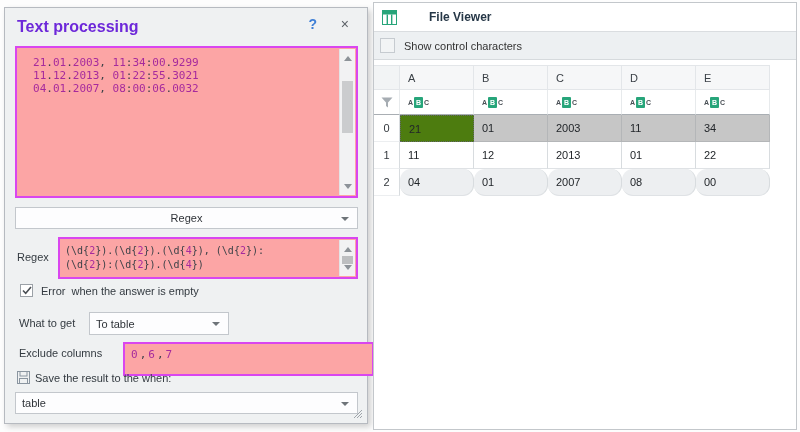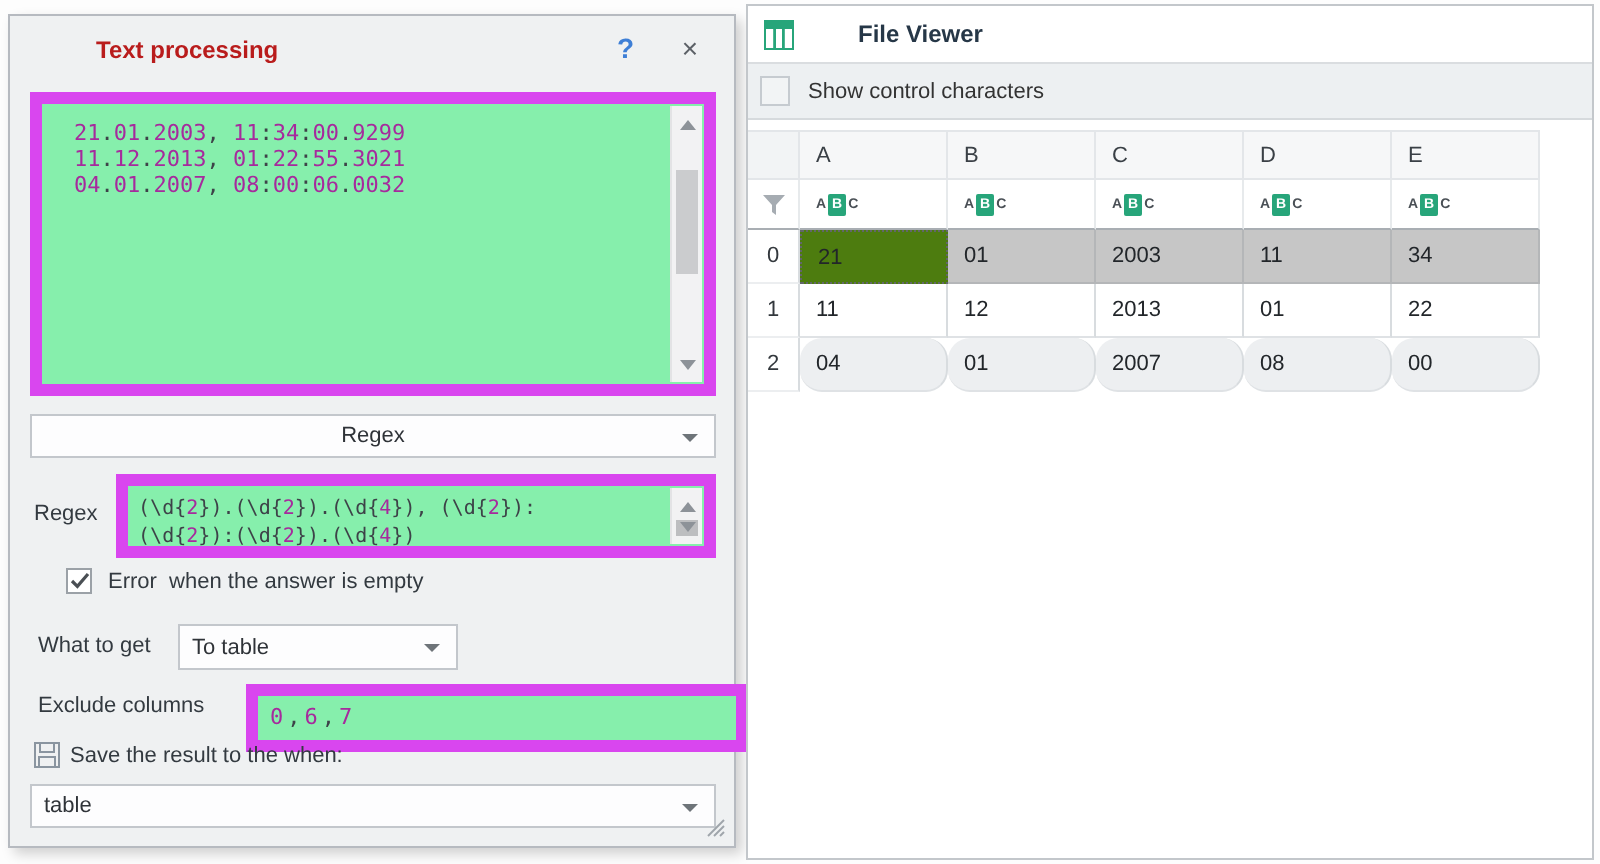--- a/index.html
+++ b/index.html
@@ -1,24 +1,24 @@
 <!DOCTYPE html>
 <html><head>
 <meta charset="utf-8">
 <style>
   html,body{margin:0;padding:0;}
   body{width:800px;height:432px;position:relative;background:#fdfdfd;overflow:hidden;
        font-family:"Liberation Sans",sans-serif;font-size:11px;color:#333;}
   
   .dialog{position:absolute;left:4px;top:7px;width:364px;height:417px;background:#eff1f2;
           border:1px solid #b6bac0;box-shadow:3px 3px 6px rgba(0,0,0,.18);box-sizing:border-box;}
-  .dlg-title{position:absolute;left:12px;top:10px;font-size:12px;font-weight:bold;color:#b91c1c;margin-left:31px;}
+  .dlg-title{position:absolute;left:12px;top:10px;font-size:16px;font-weight:bold;color:#6d28d9;}
   .dlg-help{position:absolute;top:8px;right:50px;color:#3e7fd6;font-weight:bold;font-size:14px;cursor:default;}
   .dlg-close{position:absolute;top:8px;right:18px;color:#5c6167;font-size:14px;cursor:default;}
-  .box{background:#86efac;border:6px solid #d946ef;box-sizing:border-box;position:absolute;}
+  .box{background:#fca5a5;border:2px solid #d946ef;box-sizing:border-box;position:absolute;}
   .textarea{left:10px;top:38px;width:343px;height:152px;}
   .ta-content{position:absolute;left:16px;top:8px;font-family:"DejaVu Sans Mono",monospace;
               font-size:11px;line-height:13px;white-space:pre;}
   .mline{white-space:pre;}
   .num{color:#a62a9d;}
   .sym{color:#3d4248;}
   
   .vscroll{position:absolute;top:1px;right:1px;bottom:1px;width:15px;background:#f2f2f3;border-left:1px solid #e3e3e5;}
   .sb-arrow{position:absolute;left:0;right:0;height:14px;display:flex;align-items:center;justify-content:center;}
   .sb-up{top:2px;} .sb-down{bottom:2px;}
@@ -29,21 +29,21 @@
   .rx-thumb{top:16px;height:8px;background:#bdbec0;}
   
   .combo{background:#fdfdfe;border:1px solid #c3c7cc;box-sizing:border-box;position:absolute;cursor:default;}
   .combo-regex{left:10px;top:199px;width:343px;height:22px;display:flex;align-items:center;justify-content:center;color:#2f3338;}
   .dd-arrow{width:0;height:0;border-left:4px solid transparent;border-right:4px solid transparent;border-top:4px solid #6e7479;}
   .arr-abs{position:absolute;right:8px;top:9px;}
   .rx-label{position:absolute;left:12px;top:243px;color:#333a40;}
   .regex-box{left:53px;top:229px;width:300px;height:42px;}
   .rx-content{position:absolute;left:5px;top:5px;font-family:"DejaVu Sans Mono",monospace;font-size:10px;line-height:14px;white-space:pre;}
   
-  .check-row{position:absolute;display:flex;align-items:flex-end;gap:8px;margin-left:13px;}
+  .check-row{position:absolute;display:flex;align-items:flex-end;gap:8px;}
   .err-row{left:15px;top:276px;}
   .checkbox{width:13px;height:13px;background:#fff;border:1px solid #9ba1a7;box-sizing:border-box;
             display:flex;align-items:center;justify-content:center;}
   .checkbox svg{display:none;}
   .checkbox.checked svg{display:block;}
   .chk-label{color:#333a40;white-space:pre;}
   
   .wtg-label{position:absolute;left:14px;top:309px;color:#333a40;}
   .dd{box-sizing:border-box;position:absolute;background:#fdfdfe;border:1px solid #c3c7cc;
       display:flex;align-items:center;padding-left:6px;color:#2f3338;cursor:default;}

